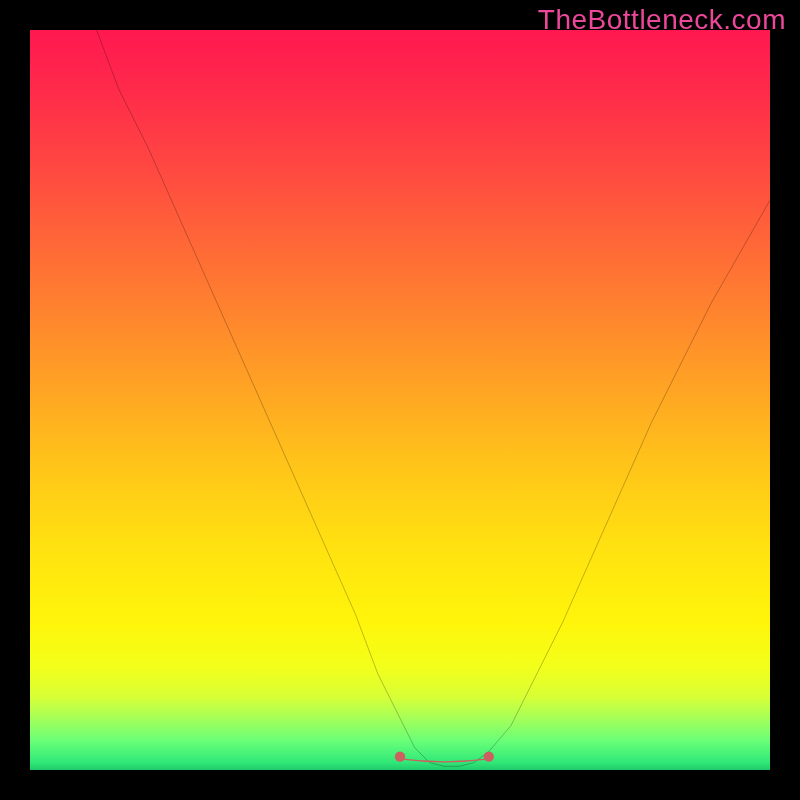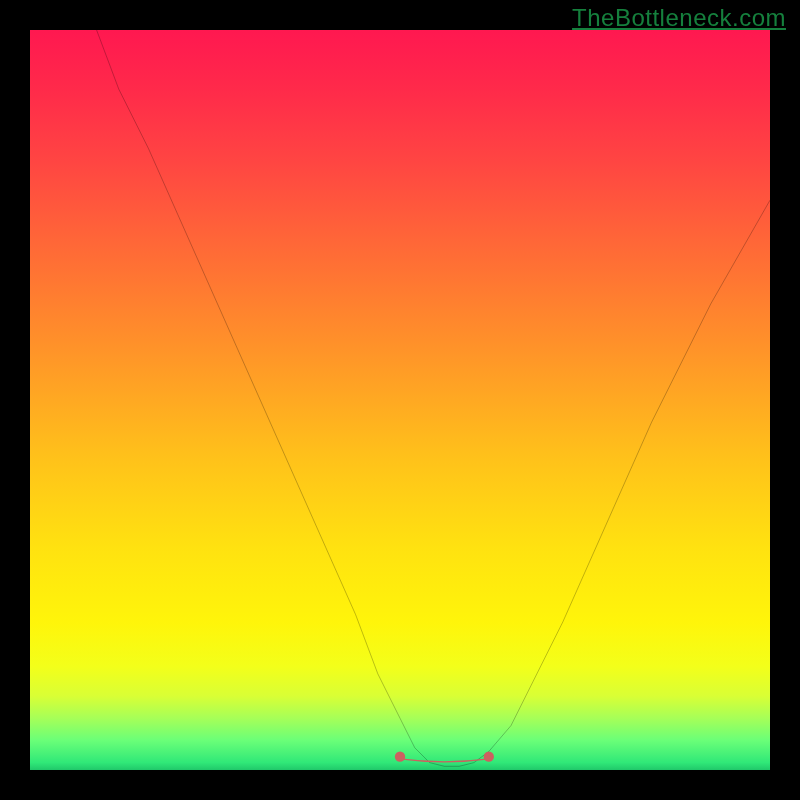--- a/index.html
+++ b/index.html
@@ -14,26 +14,25 @@
   .frame {
     position: relative;
     width: 800px;
     height: 800px;
     background: #000;
   }
   .watermark {
     position: absolute;
     top: 4px;
     right: 14px;
-    color: #15803d;
-    font-size: 24px;
+    color: #ec4899;
+    font-size: 28px;
     font-weight: 500;
     letter-spacing: 0.5px;
     z-index: 10;
-    text-decoration: underline;
   }
   .plot-area {
     position: absolute;
     left: 30px;
     top: 30px;
     width: 740px;
     height: 740px;
     overflow: hidden;
   }
   .gradient {

